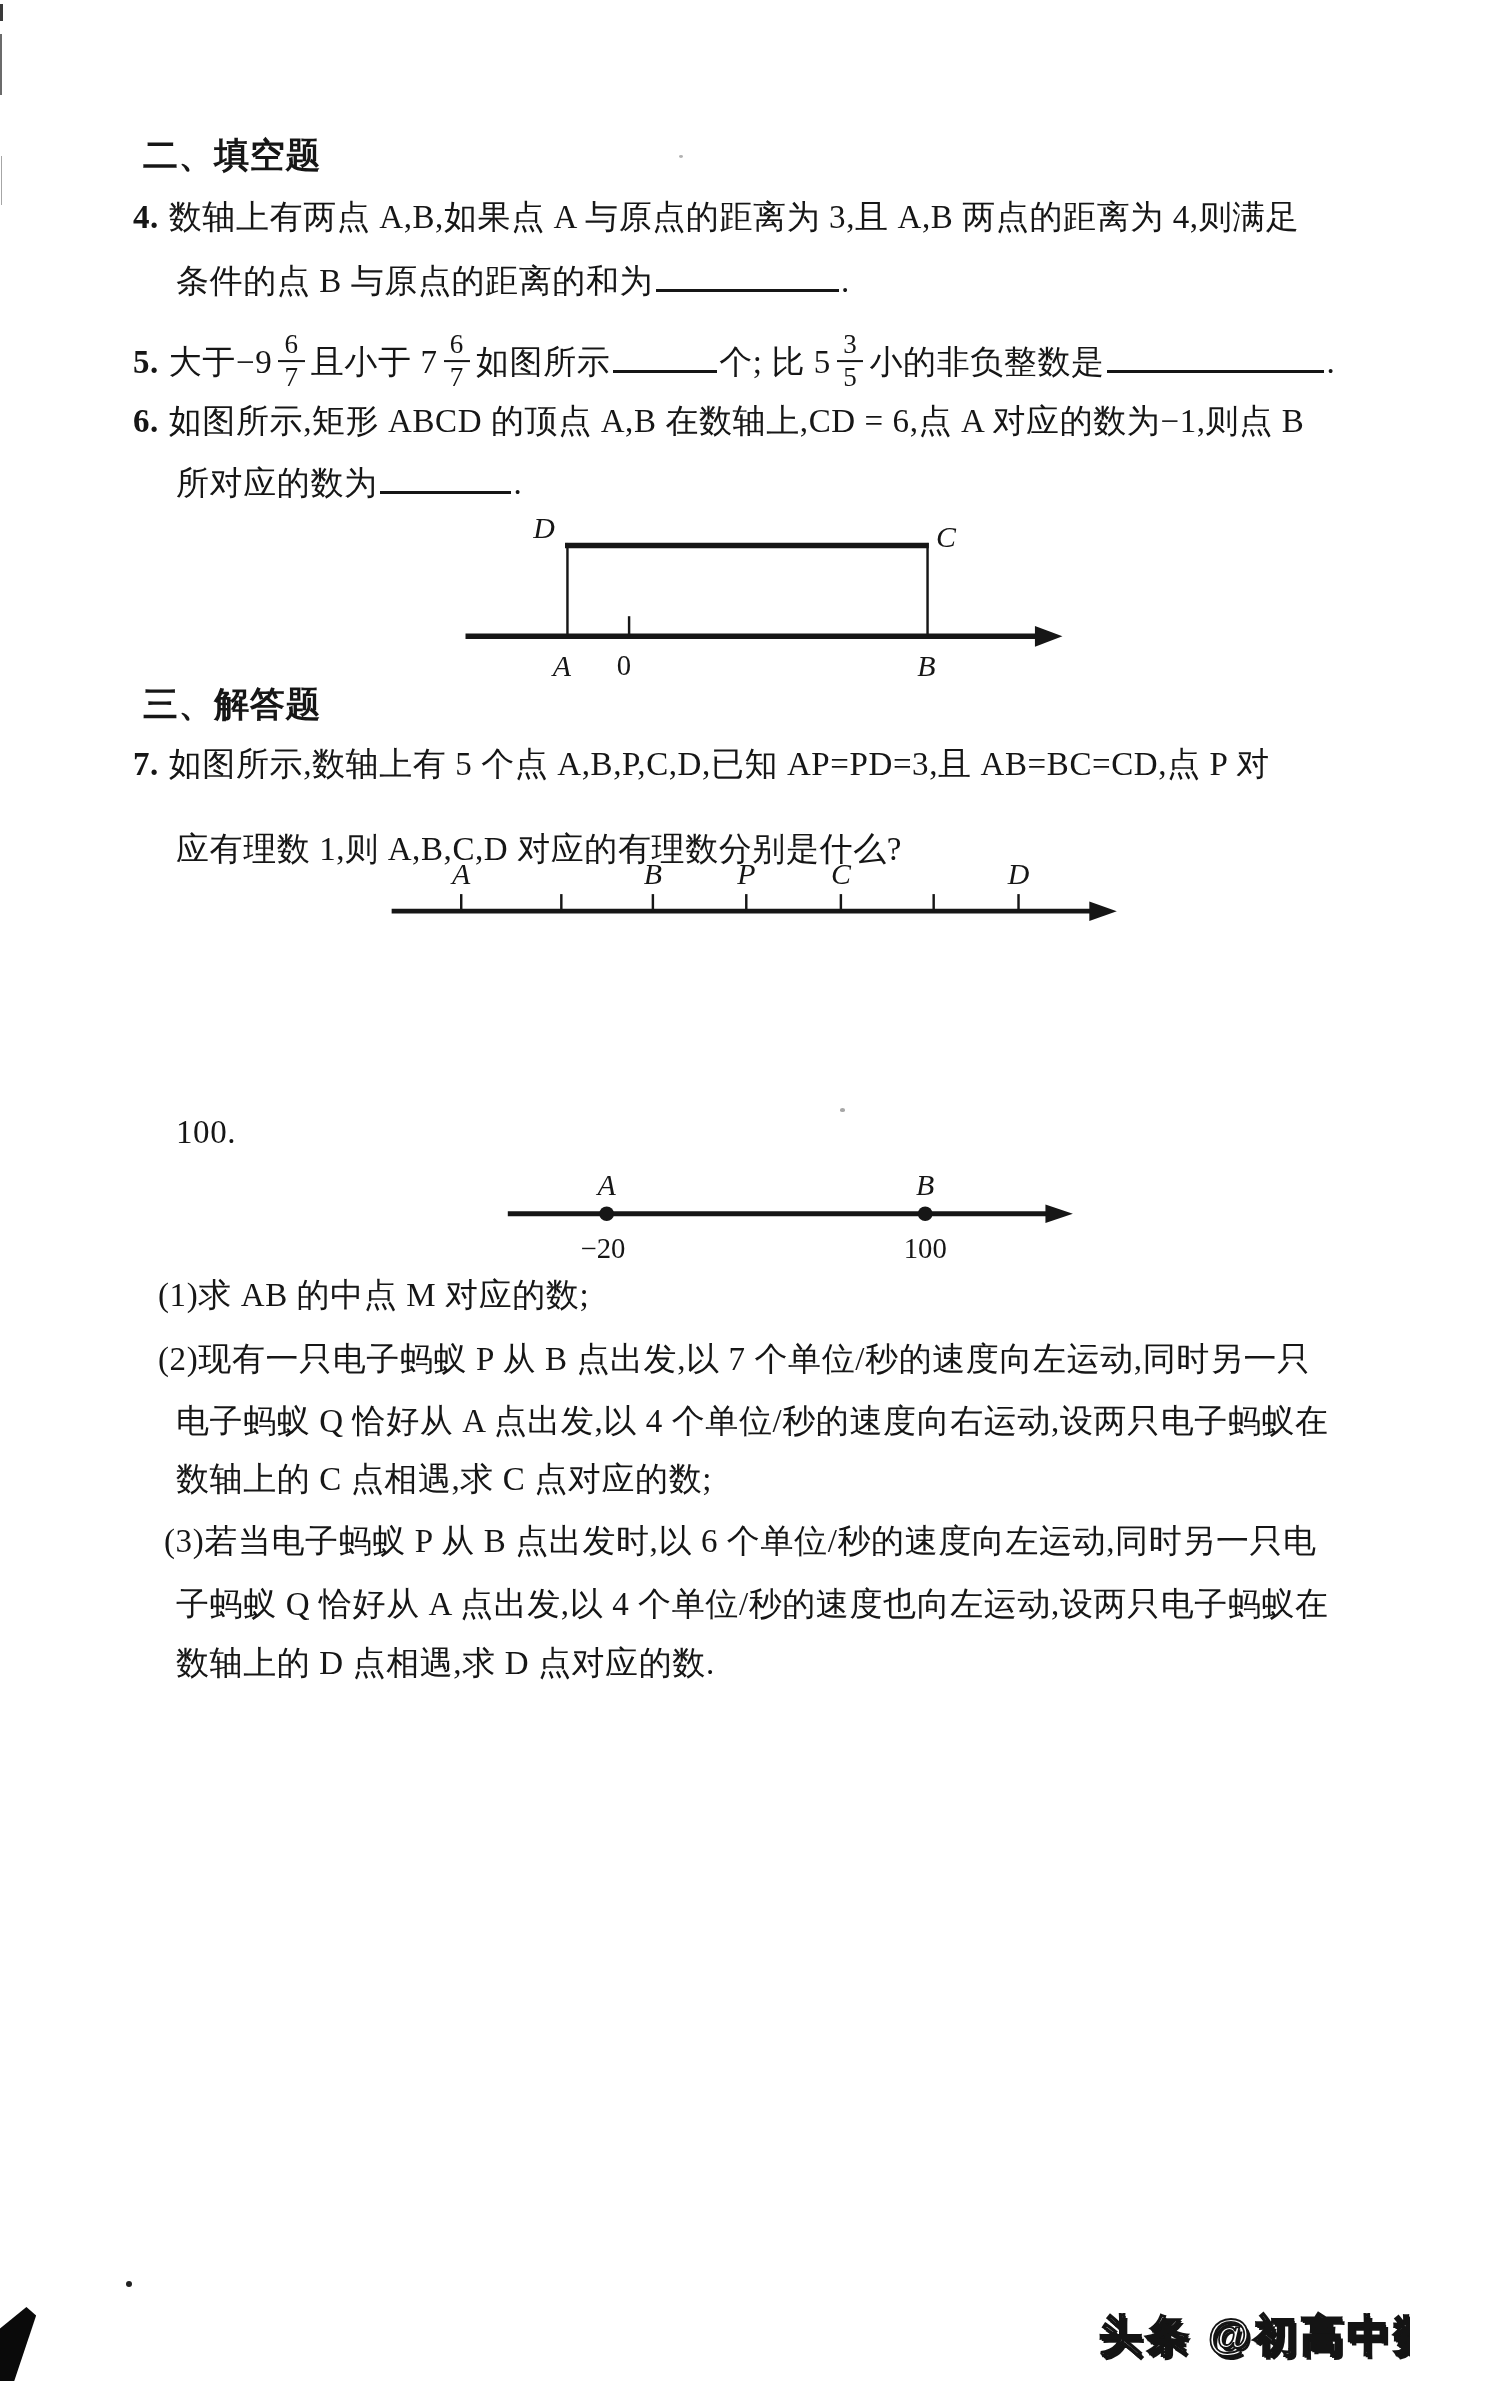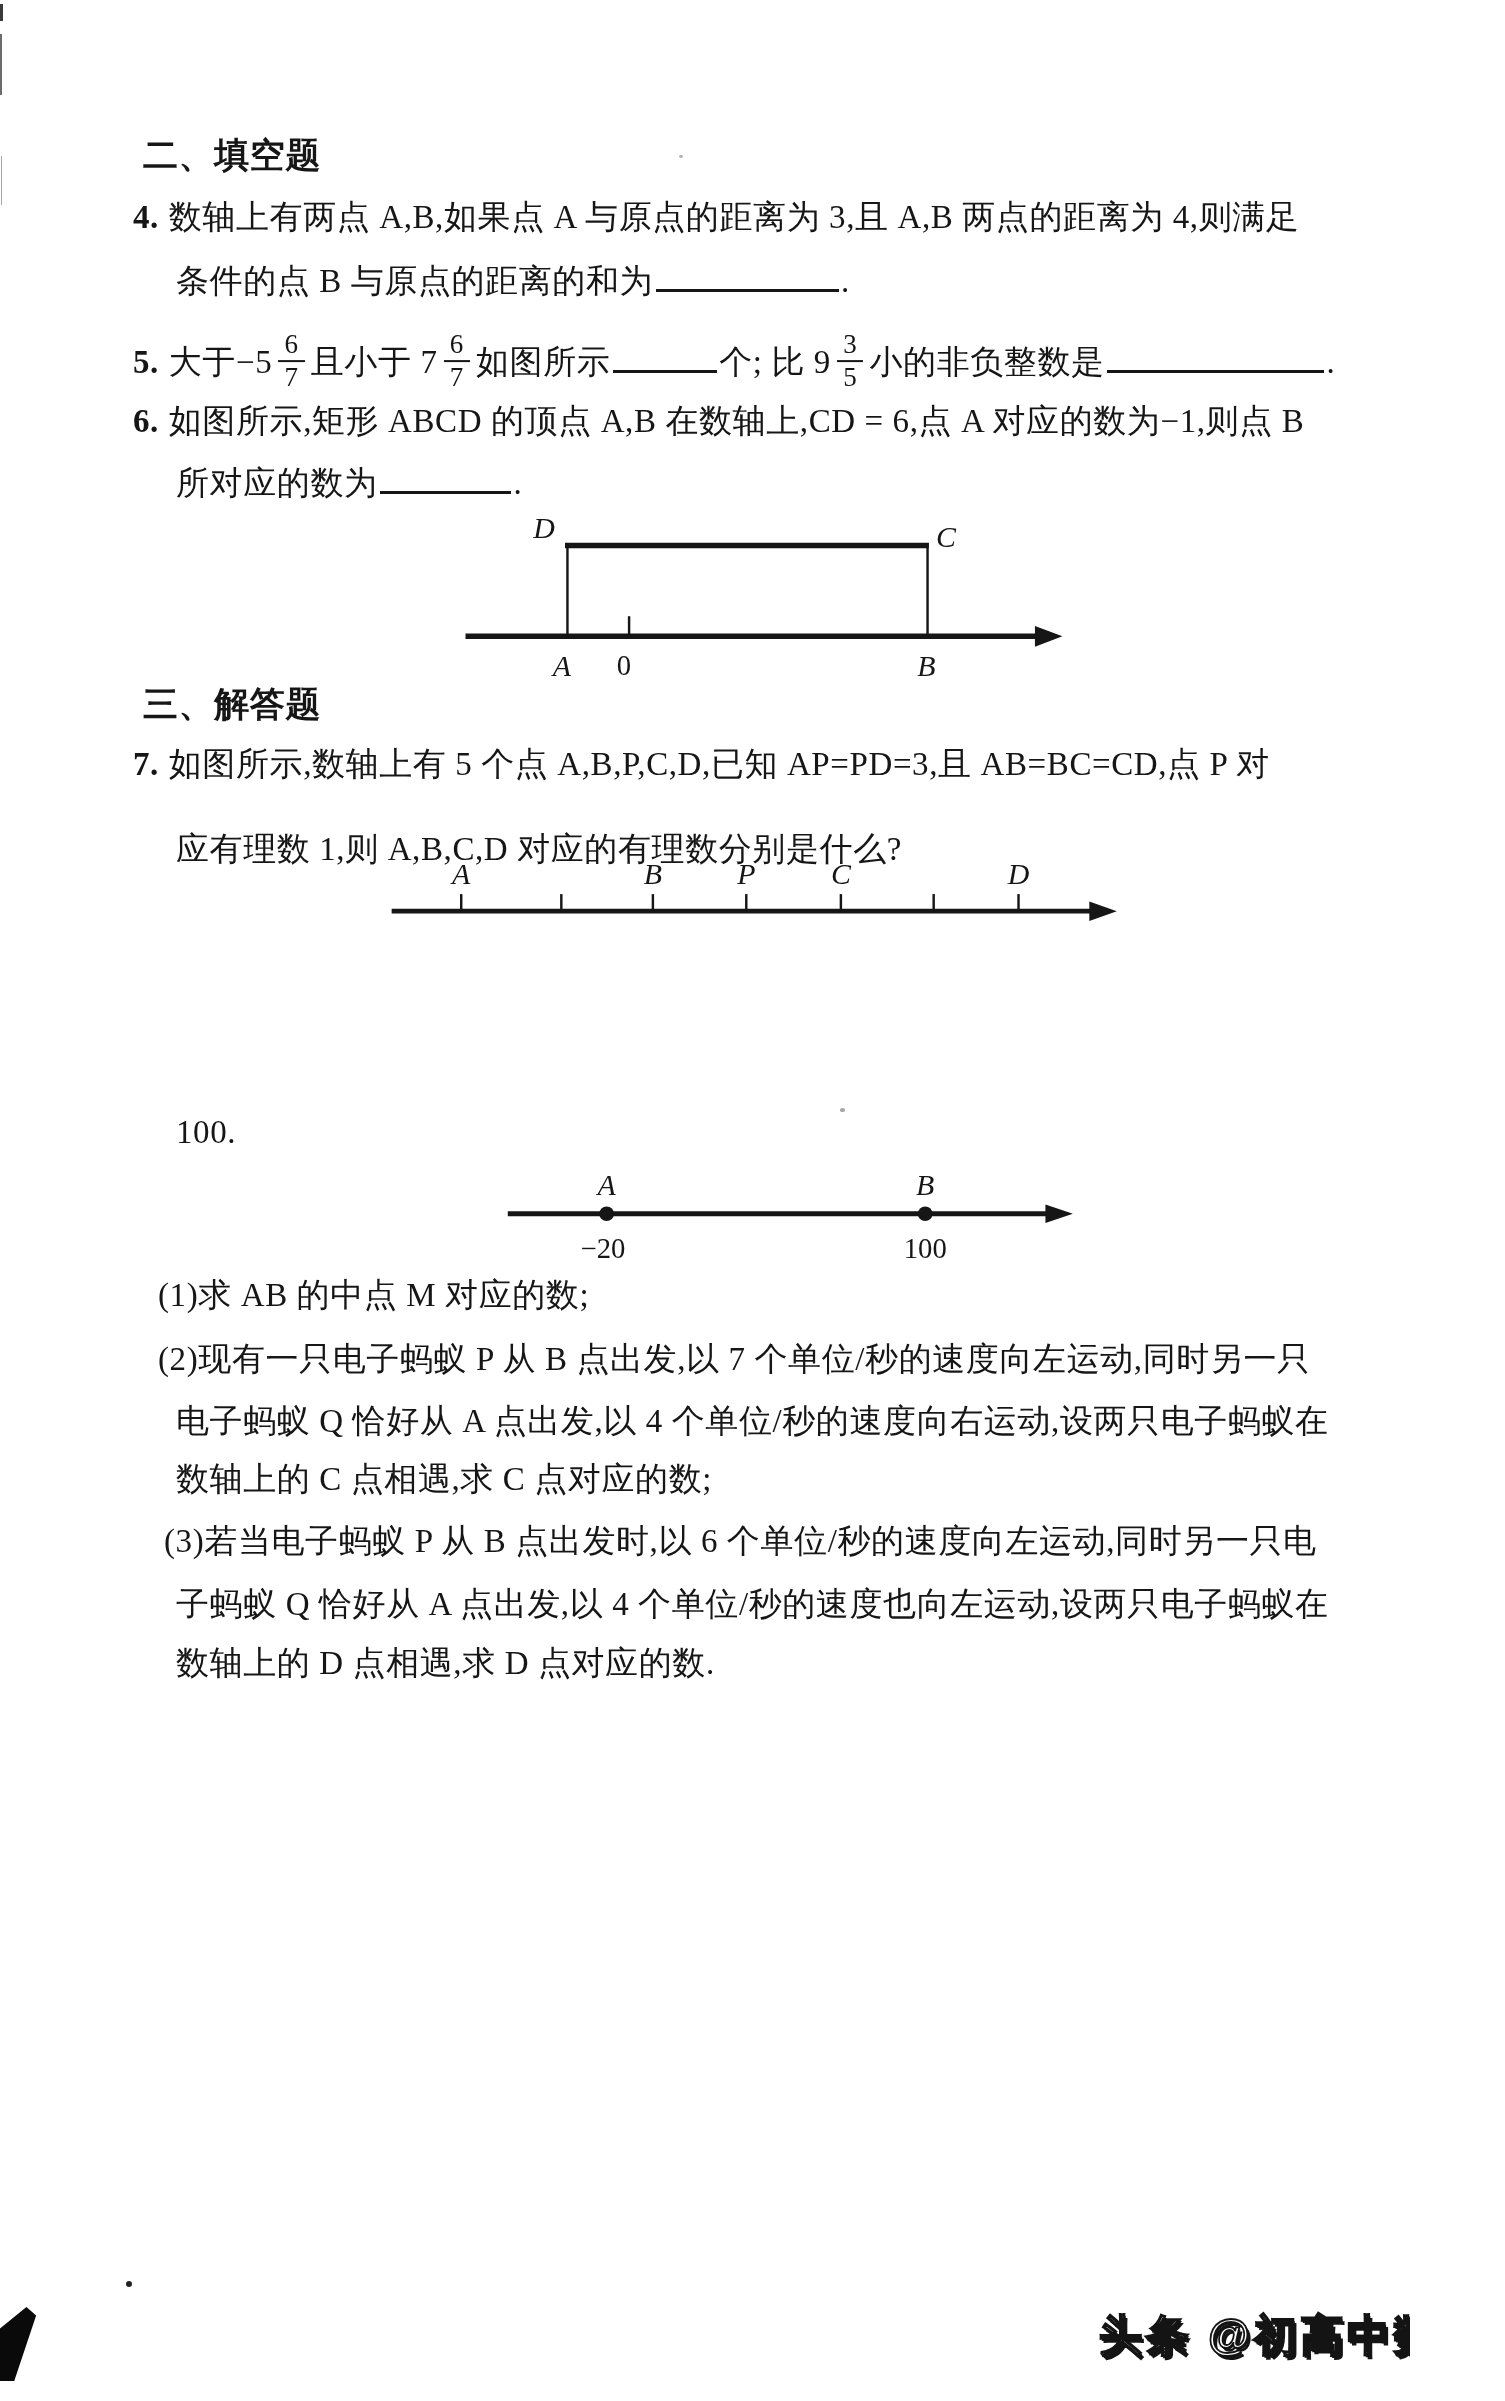--- a/index.html
+++ b/index.html
@@ -79,27 +79,27 @@
   <div class="line hdr" style="left:143px;top:136px;">二、填空题</div>
 
   <div class="line" style="left:133px;top:199px;">
     <span class="qnum">4.</span><span>数轴上有两点 A,B,如果点 A 与原点的距离为 3,且 A,B 两点的距离为 4,则满足</span>
   </div>
   <div class="line" style="left:176px;top:261px;">
     <span>条件的点 B 与原点的距离的和为</span><span class="blank w300"></span><span>.</span>
   </div>
 
   <div class="line" style="left:133px;top:335px;">
-    <span class="qnum">5.</span><span>大于−5</span><span class="frac">
+    <span class="qnum">5.</span><span>大于−9</span><span class="frac">
         <span class="fn">6</span>
         <span class="fd">7</span>
       </span><span>且小于 7</span><span class="frac">
         <span class="fn">6</span>
         <span class="fd">7</span>
-      </span><span>如图所示</span><span class="blank w170"></span><span>个; 比 9</span><span class="frac">
+      </span><span>如图所示</span><span class="blank w170"></span><span>个; 比 5</span><span class="frac">
         <span class="fn">3</span>
         <span class="fd">5</span>
       </span><span>小的非负整数是</span><span class="blank w355"></span><span>.</span>
   </div>
 
   <div class="line" style="left:133px;top:403px;">
     <span class="qnum">6.</span><span>如图所示,矩形 ABCD 的顶点 A,B 在数轴上,CD = 6,点 A 对应的数为−1,则点 B</span>
   </div>
   <div class="line" style="left:176px;top:463px;">
     <span>所对应的数为</span><span class="blank w215"></span><span>.</span>

